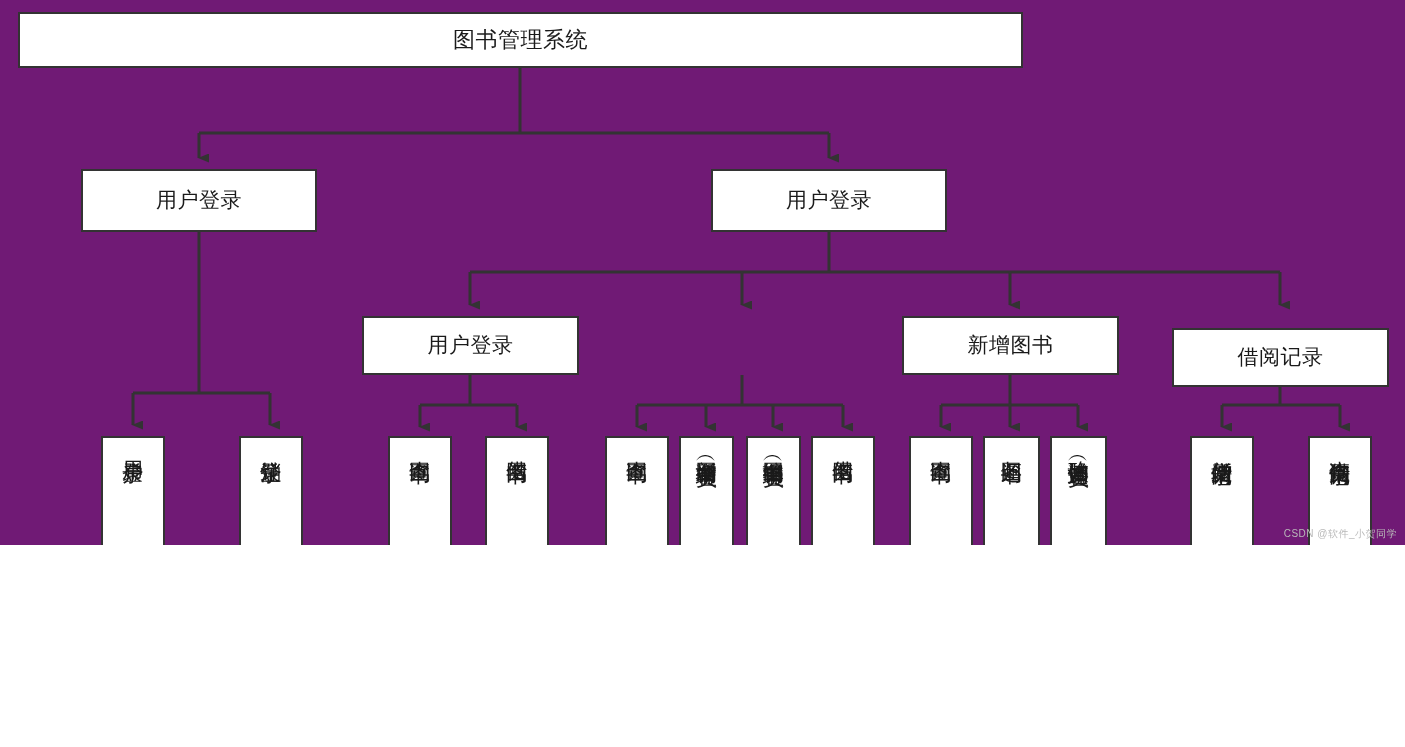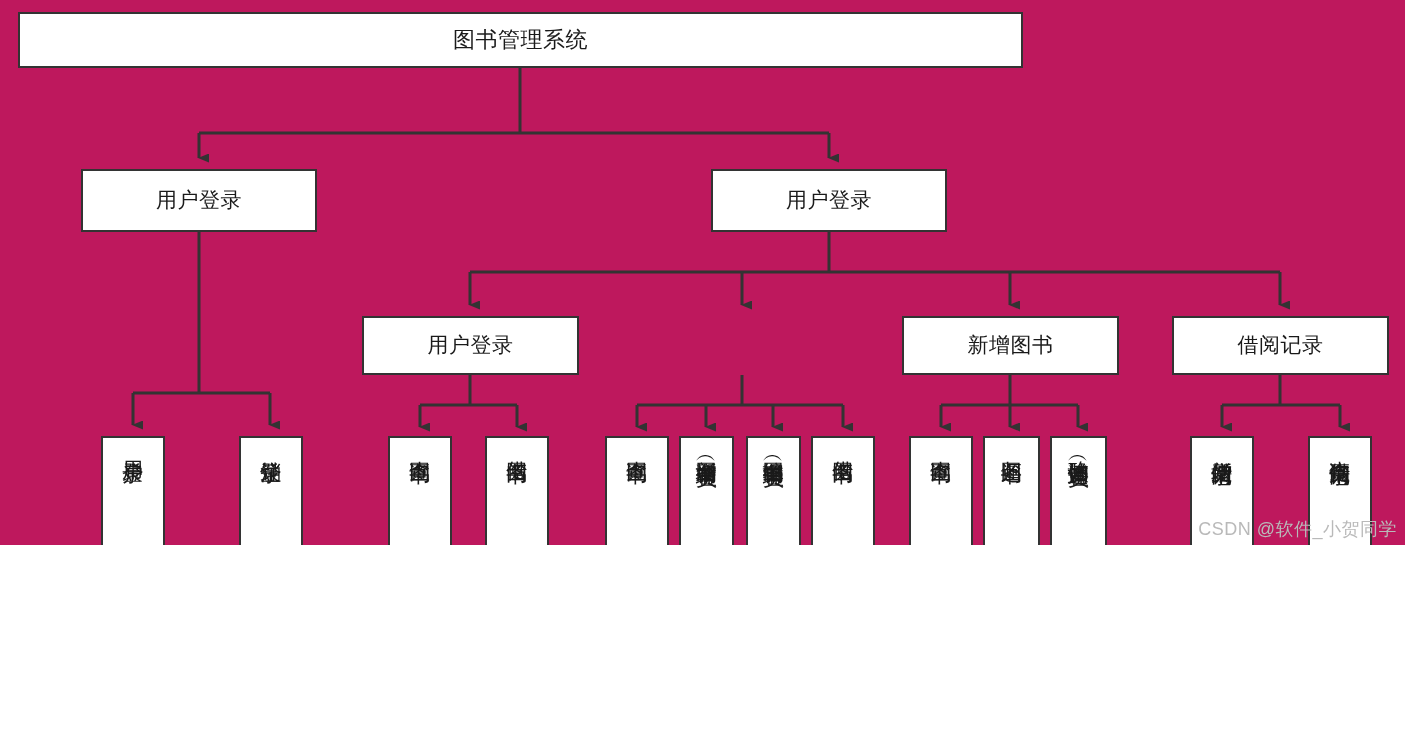--- a/index.html
+++ b/index.html
@@ -7,21 +7,21 @@
     padding: 0;
     background: #ffffff;
   }
   body {
     font-family: "Liberation Sans", "DejaVu Sans", sans-serif;
   }
   #canvas {
     position: relative;
     width: 1405px;
     height: 545px;
-    background: #be185d;
+    background: #701a75;
     overflow: hidden;
   }
   svg.wires {
     position: absolute;
     left: 0;
     top: 0;
     width: 1405px;
     height: 747px;
     pointer-events: none;
   }
@@ -58,21 +58,21 @@
     font-size: 21px;
     line-height: 1.22;
     letter-spacing: 1px;
     white-space: nowrap;
     margin: 0 auto;
   }
   .watermark {
     position: absolute;
     right: 8px;
     bottom: 4px;
-    font-size: 18px;
+    font-size: 10px;
     color: #b9b9b9;
     letter-spacing: 0.5px;
     white-space: nowrap;
   }
 </style>
 </head>
 <body>
 
 <div id="canvas">
 
@@ -136,21 +136,21 @@
   <div class="node horiz" style="left:711px; top:169px; width:236px; height:63px;">
     <span class="node-label">用户登录</span>
   </div>
 
   <div class="node horiz" style="left:362px; top:316px; width:217px; height:59px;">
     <span class="node-label">用户登录</span>
   </div>
   <div class="node horiz" style="left:902px; top:316px; width:217px; height:59px;">
     <span class="node-label">新增图书</span>
   </div>
-  <div class="node horiz" style="left:1172px; top:316px; width:217px; height:59px;align-items:center;">
+  <div class="node horiz" style="left:1172px; top:328px; width:217px; height:59px;align-items:center;">
     <span class="node-label">借阅记录</span>
   </div>
 
   <div class="node vert" style="left:101px; top:436px; width:64px; height:297px;">
     <span class="node-label">用户登录</span>
   </div>
   <div class="node vert" style="left:239px; top:436px; width:64px; height:297px;">
     <span class="node-label">注销登录</span>
   </div>
 

